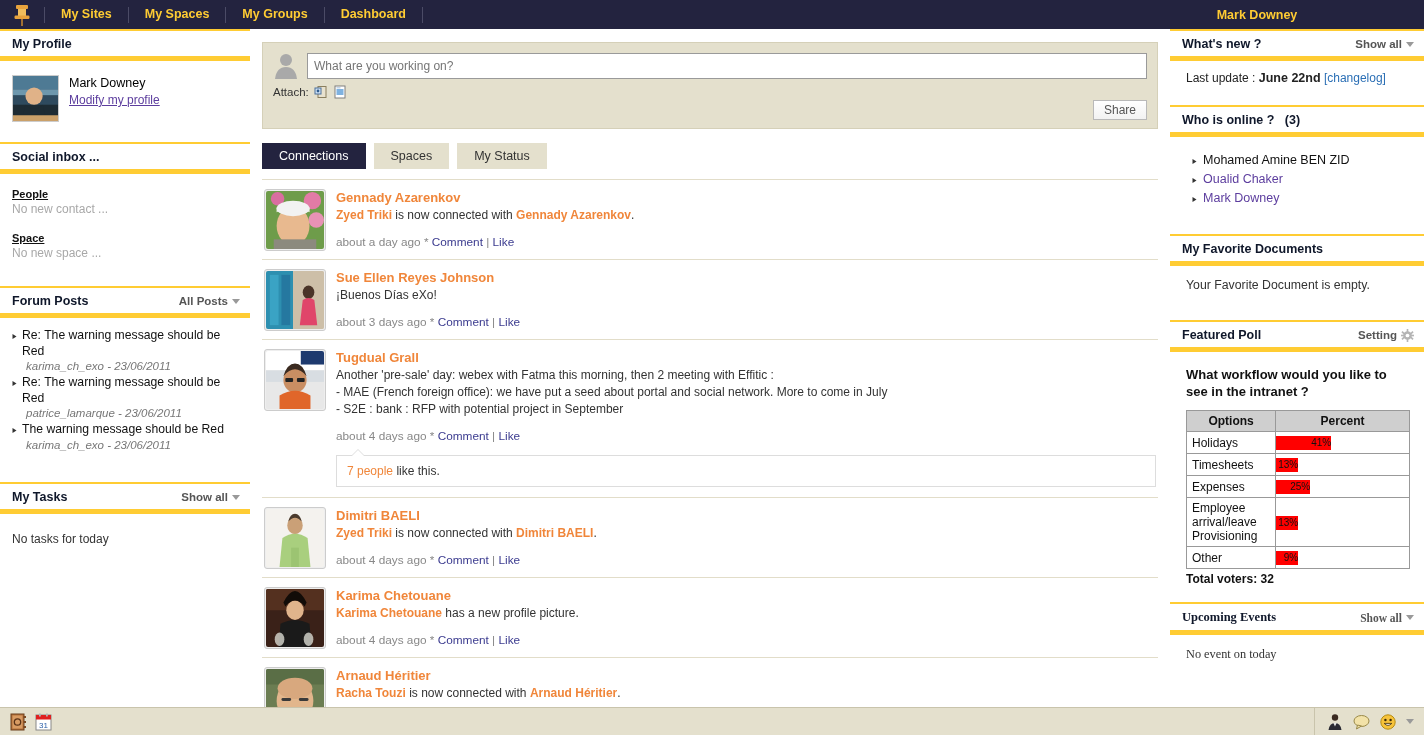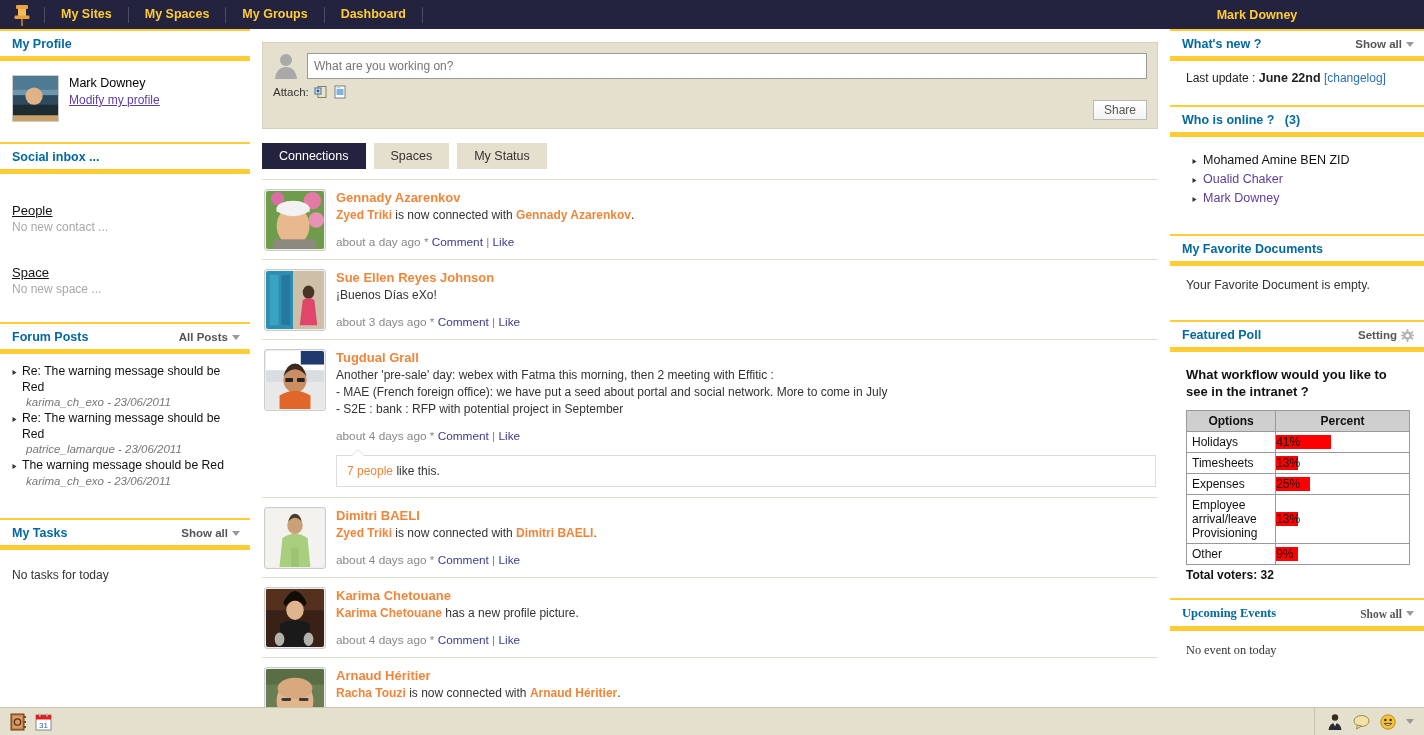--- a/index.html
+++ b/index.html
@@ -66,21 +66,21 @@
   .portlet { margin: 0 0 8px 0; }
   .pt-head {
     border-top: 2px solid #ffcc33;
     display: flex;
     align-items: center;
     justify-content: space-between;
     padding: 6px 10px 5px 12px;
     border-bottom: 5px solid #ffcc33;
   }
   .pt-title {
-    font-size: 12.5px; font-weight: bold; color: #0369a1;
+    font-size: 12.5px; font-weight: bold; color: #0f172a;
   }
   .pt-action {
     font-size: 11.5px; font-weight: bold; color: #555;
     cursor: pointer; display: flex; align-items: center; gap: 4px;
   }
   .caret {
     width: 0; height: 0;
     border-left: 4px solid transparent;
     border-right: 4px solid transparent;
     border-top: 5px solid #999;
@@ -99,23 +99,23 @@
   }
   .avatar-mark { width:100%; height:100%; display:block; }
   .profile-name { font-size: 12.5px; color: #000; line-height: 17px; }
   .profile-link {
     font-size: 12px; color: #5c3d9e; text-decoration: underline; cursor: pointer;
     display: block; line-height: 16px;
   }
 
   
   .si-label {
-    font-size: 13px; font-weight: normal; color: #111;
+    font-size: 11px; font-weight: bold; color: #111;
     text-decoration: underline; cursor: pointer;
-    display: inline-block; margin: 19px 0 2px 0;
+    display: inline-block; margin: 4px 0 2px 0;
   }
   .si-empty { font-size: 12px; color: #a8a8a8; margin: 0 0 12px 0; }
 
   
   .fp-item { margin-bottom: 1px; }
   .fp-line { display: flex; gap: 5px; align-items: flex-start; }
   .bullet {
     color: #333; font-size: 10px; line-height: 16px; flex: none;
     transform: scaleX(0.8);
   }
@@ -271,25 +271,25 @@
     border: 1px solid #999;
     font-size: 12px; color: #111;
     padding: 3px 5px;
     vertical-align: middle;
   }
   table.poll td.opt { width: 40%; line-height: 14px; }
   table.poll td.pct { padding: 3px 0 3px 0; }
   .bar {
     background: #ff0000;
     color: #111;
-    font-size: 12px;
+    font-size: 10px;
     height: 14px;
     line-height: 14px;
     display: inline-block;
-    text-align: left;
+    text-align: right;
     white-space: nowrap;
     position: relative;
   }
   .total { font-size: 12px; font-weight: bold; color: #111; margin-top: 3px; }
 
   
   #statusbar {
     position: absolute;
     left: 0; bottom: 0;
     width: 1424px; height: 28px;

